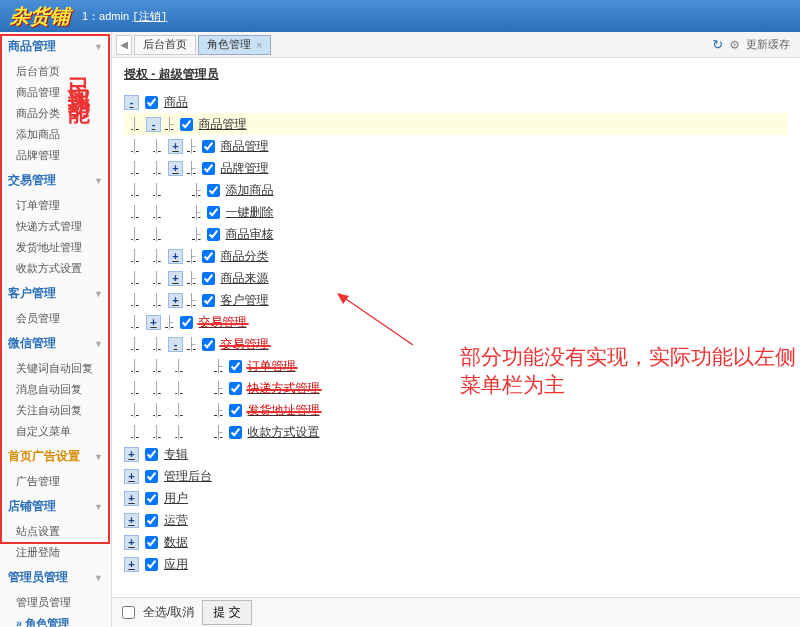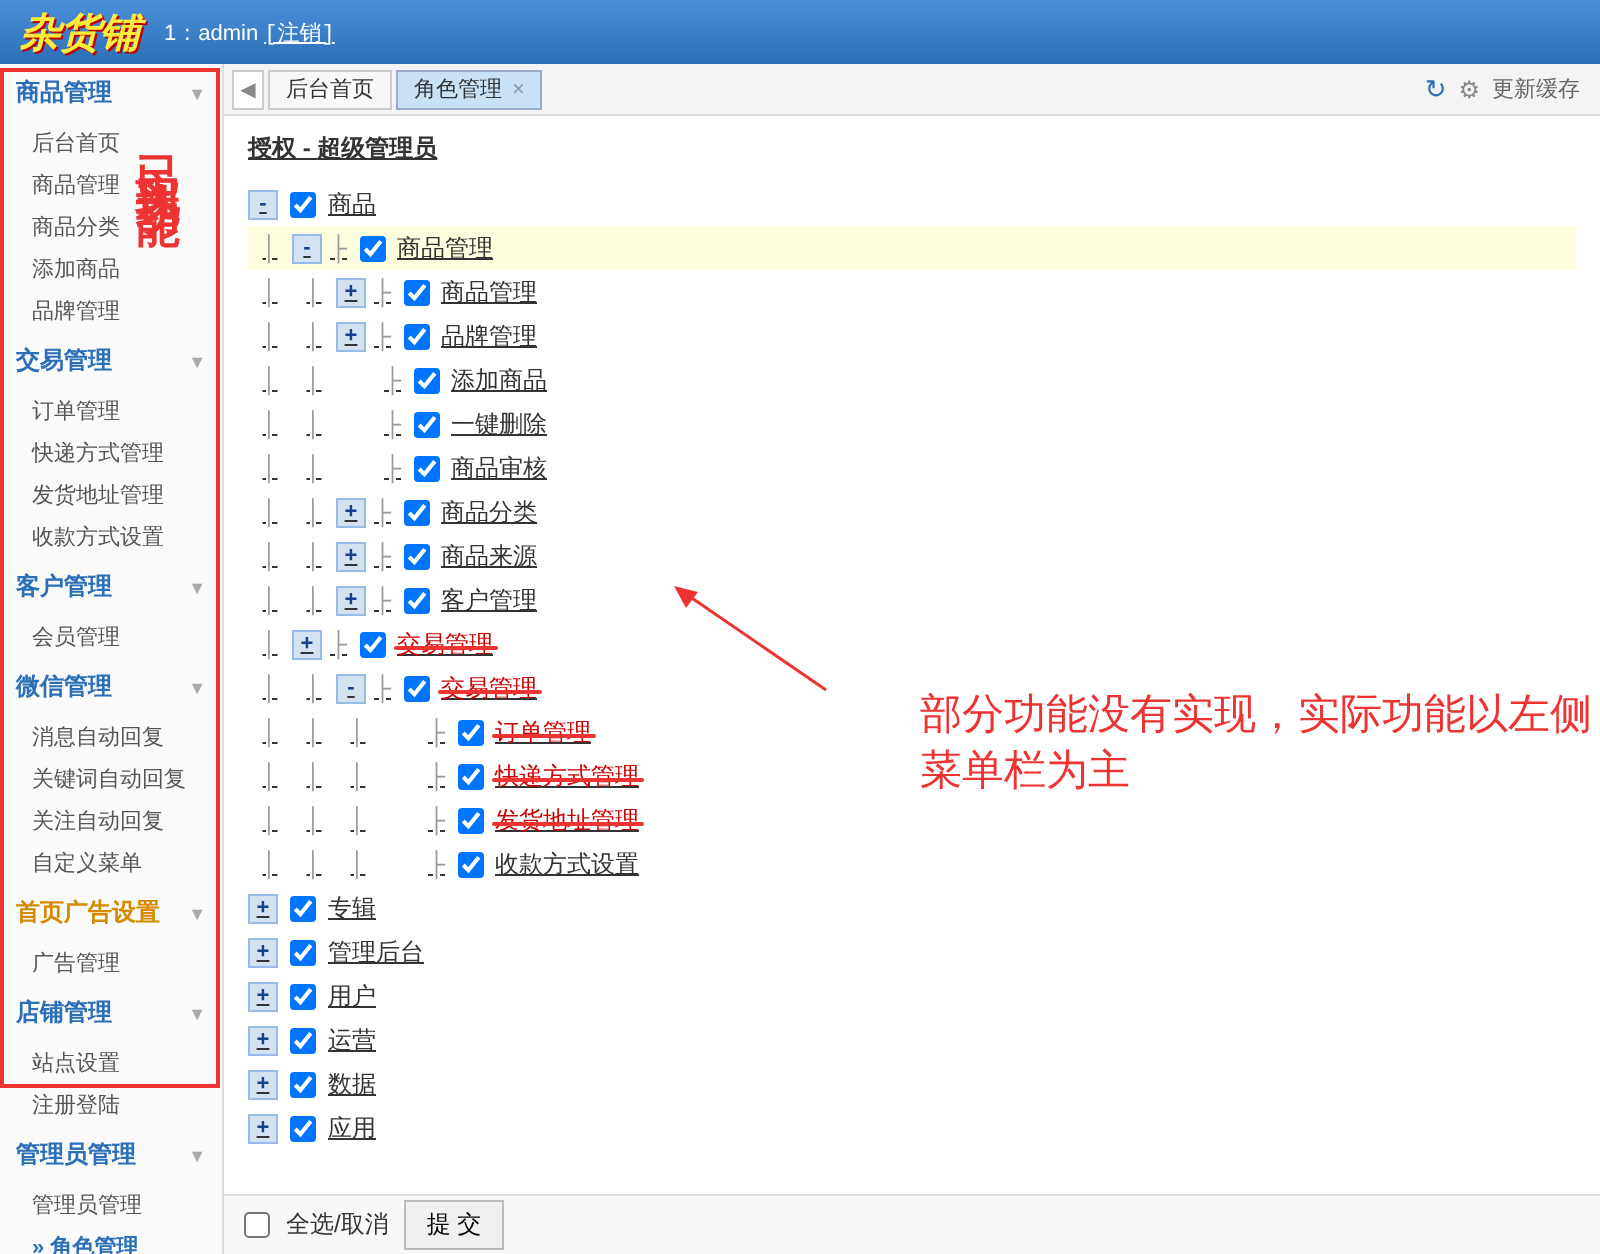--- a/index.html
+++ b/index.html
@@ -78,22 +78,22 @@
       <div class="sidebar-item">收款方式设置</div>
       <div class="sidebar-group-title">
         <span>客户管理</span>
         <span class="chevron">▼</span>
       </div>
       <div class="sidebar-item">会员管理</div>
       <div class="sidebar-group-title">
         <span>微信管理</span>
         <span class="chevron">▼</span>
       </div>
+      <div class="sidebar-item">关键词自动回复</div>
       <div class="sidebar-item">消息自动回复</div>
-      <div class="sidebar-item">关键词自动回复</div>
       <div class="sidebar-item">关注自动回复</div>
       <div class="sidebar-item">自定义菜单</div>
       <div class="sidebar-group-title orange">
         <span>首页广告设置</span>
         <span class="chevron">▼</span>
       </div>
       <div class="sidebar-item">广告管理</div>
       <div class="sidebar-group-title">
         <span>店铺管理</span>
         <span class="chevron">▼</span>

